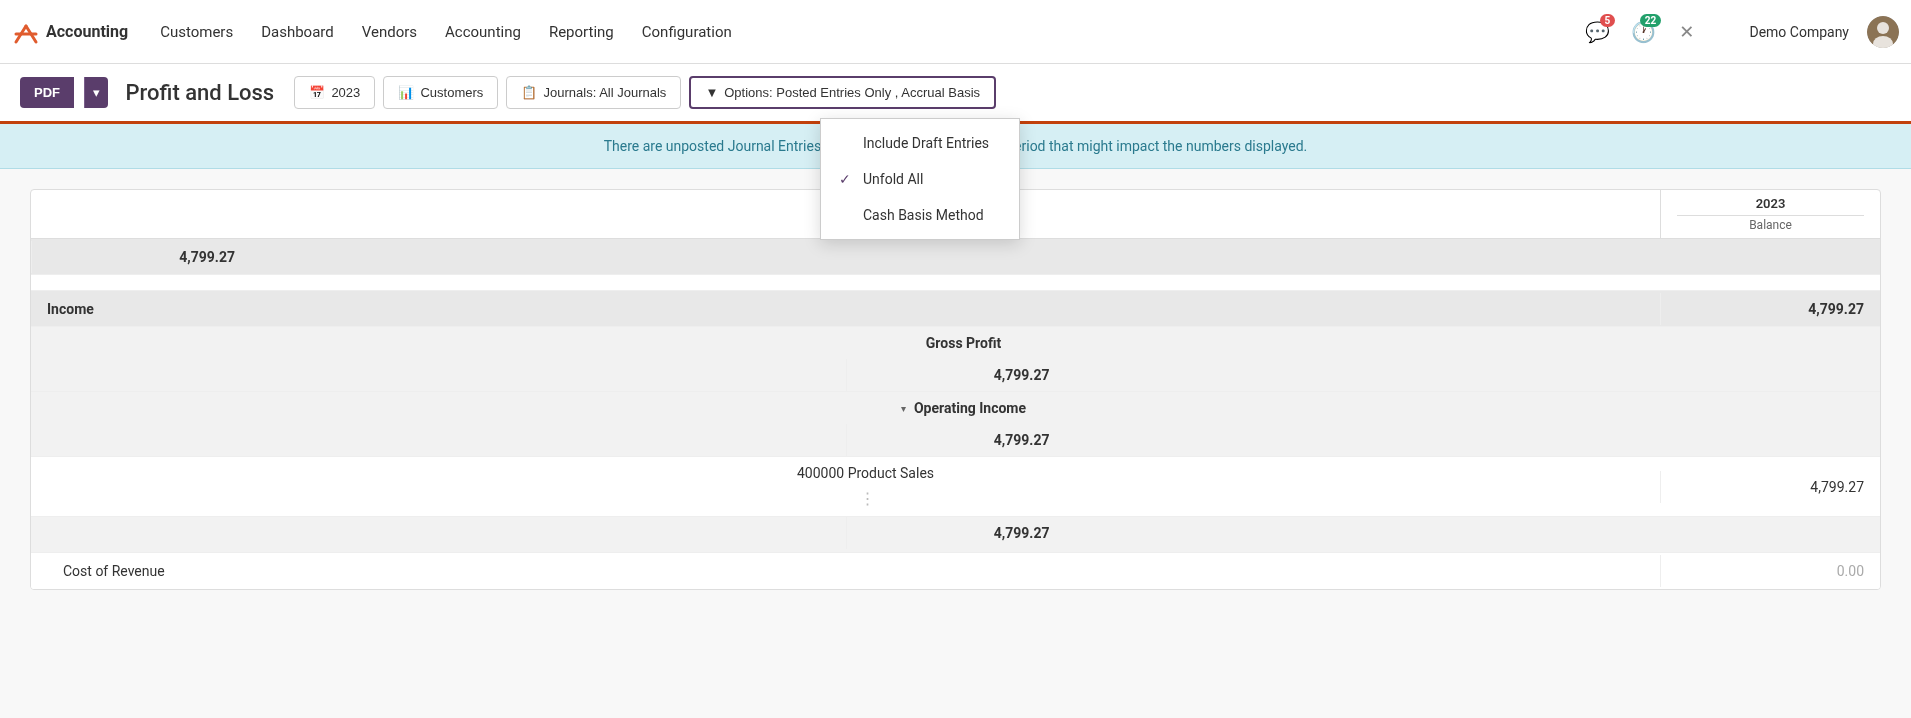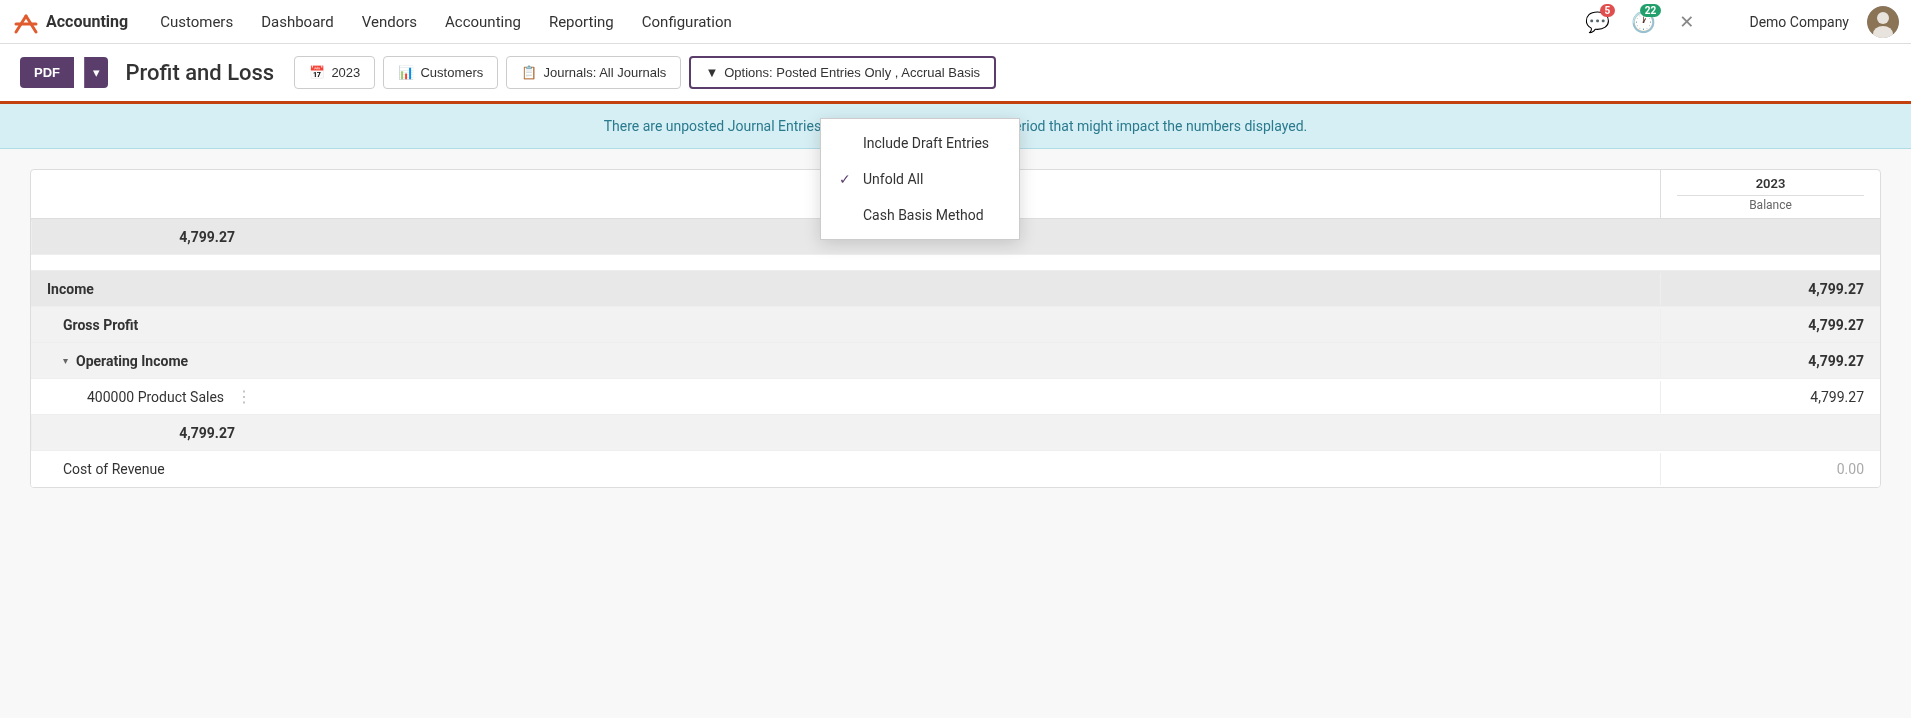--- a/index.html
+++ b/index.html
@@ -2,21 +2,21 @@
 <html><head>
   <meta charset="utf-8">
   <style>
     * { margin: 0; padding: 0; box-sizing: border-box; }
     body { font-family: -apple-system, BlinkMacSystemFont, 'Segoe UI', Roboto, sans-serif; font-size: 14px; background: #f8f8f8; color: #333; }
 
     
     .top-nav {
       display: flex; align-items: center; gap: 0;
       background: #fff; border-bottom: 1px solid #ddd;
-      padding: 0 12px; height: 44px;
+      padding: 0 12px; height: 64px;
     }
     .nav-logo {
       display: flex; align-items: center; gap: 6px;
       font-weight: 700; font-size: 16px; color: #333;
       margin-right: 18px;
     }
     .nav-logo-icon {
       width: 28px; height: 28px;
     }
     .nav-item {
@@ -107,28 +107,28 @@
     .report-header-right .balance-label {
       font-size: 12px; color: #666;
     }
 
     .report-row {
       display: flex; align-items: center; border-bottom: 1px solid #eee;
       min-height: 36px;
     }
     .report-row:last-child { border-bottom: none; }
     .report-row.section-header { background: #e8e8e8; }
-    .report-row.sub-section { background: #f2f2f2; }
+    .report-row.sub-section { background: #f2f2f2; flex-direction: column; }
     .report-row.data-row { background: #fff; }
 
     .row-label {
       flex: 1; padding: 8px 16px; display: flex; align-items: center; gap: 8px;
     }
     .row-label.indent1 { padding-left: 32px; }
-    .row-label.indent2 { padding-left: 56px; }
+    .row-label.indent2 { padding-left: 56px; flex-direction: column; }
 
     .row-value {
       width: 220px; text-align: right; padding: 8px 16px;
       border-left: 1px solid #eee;
     }
     .row-value.section-val { font-weight: 700; }
     .row-value.muted { color: #aaa; margin-left: 7px; }
 
     .label-bold { font-weight: 700; }
     .expand-arrow { font-size: 10px; color: #666; cursor: pointer; }

